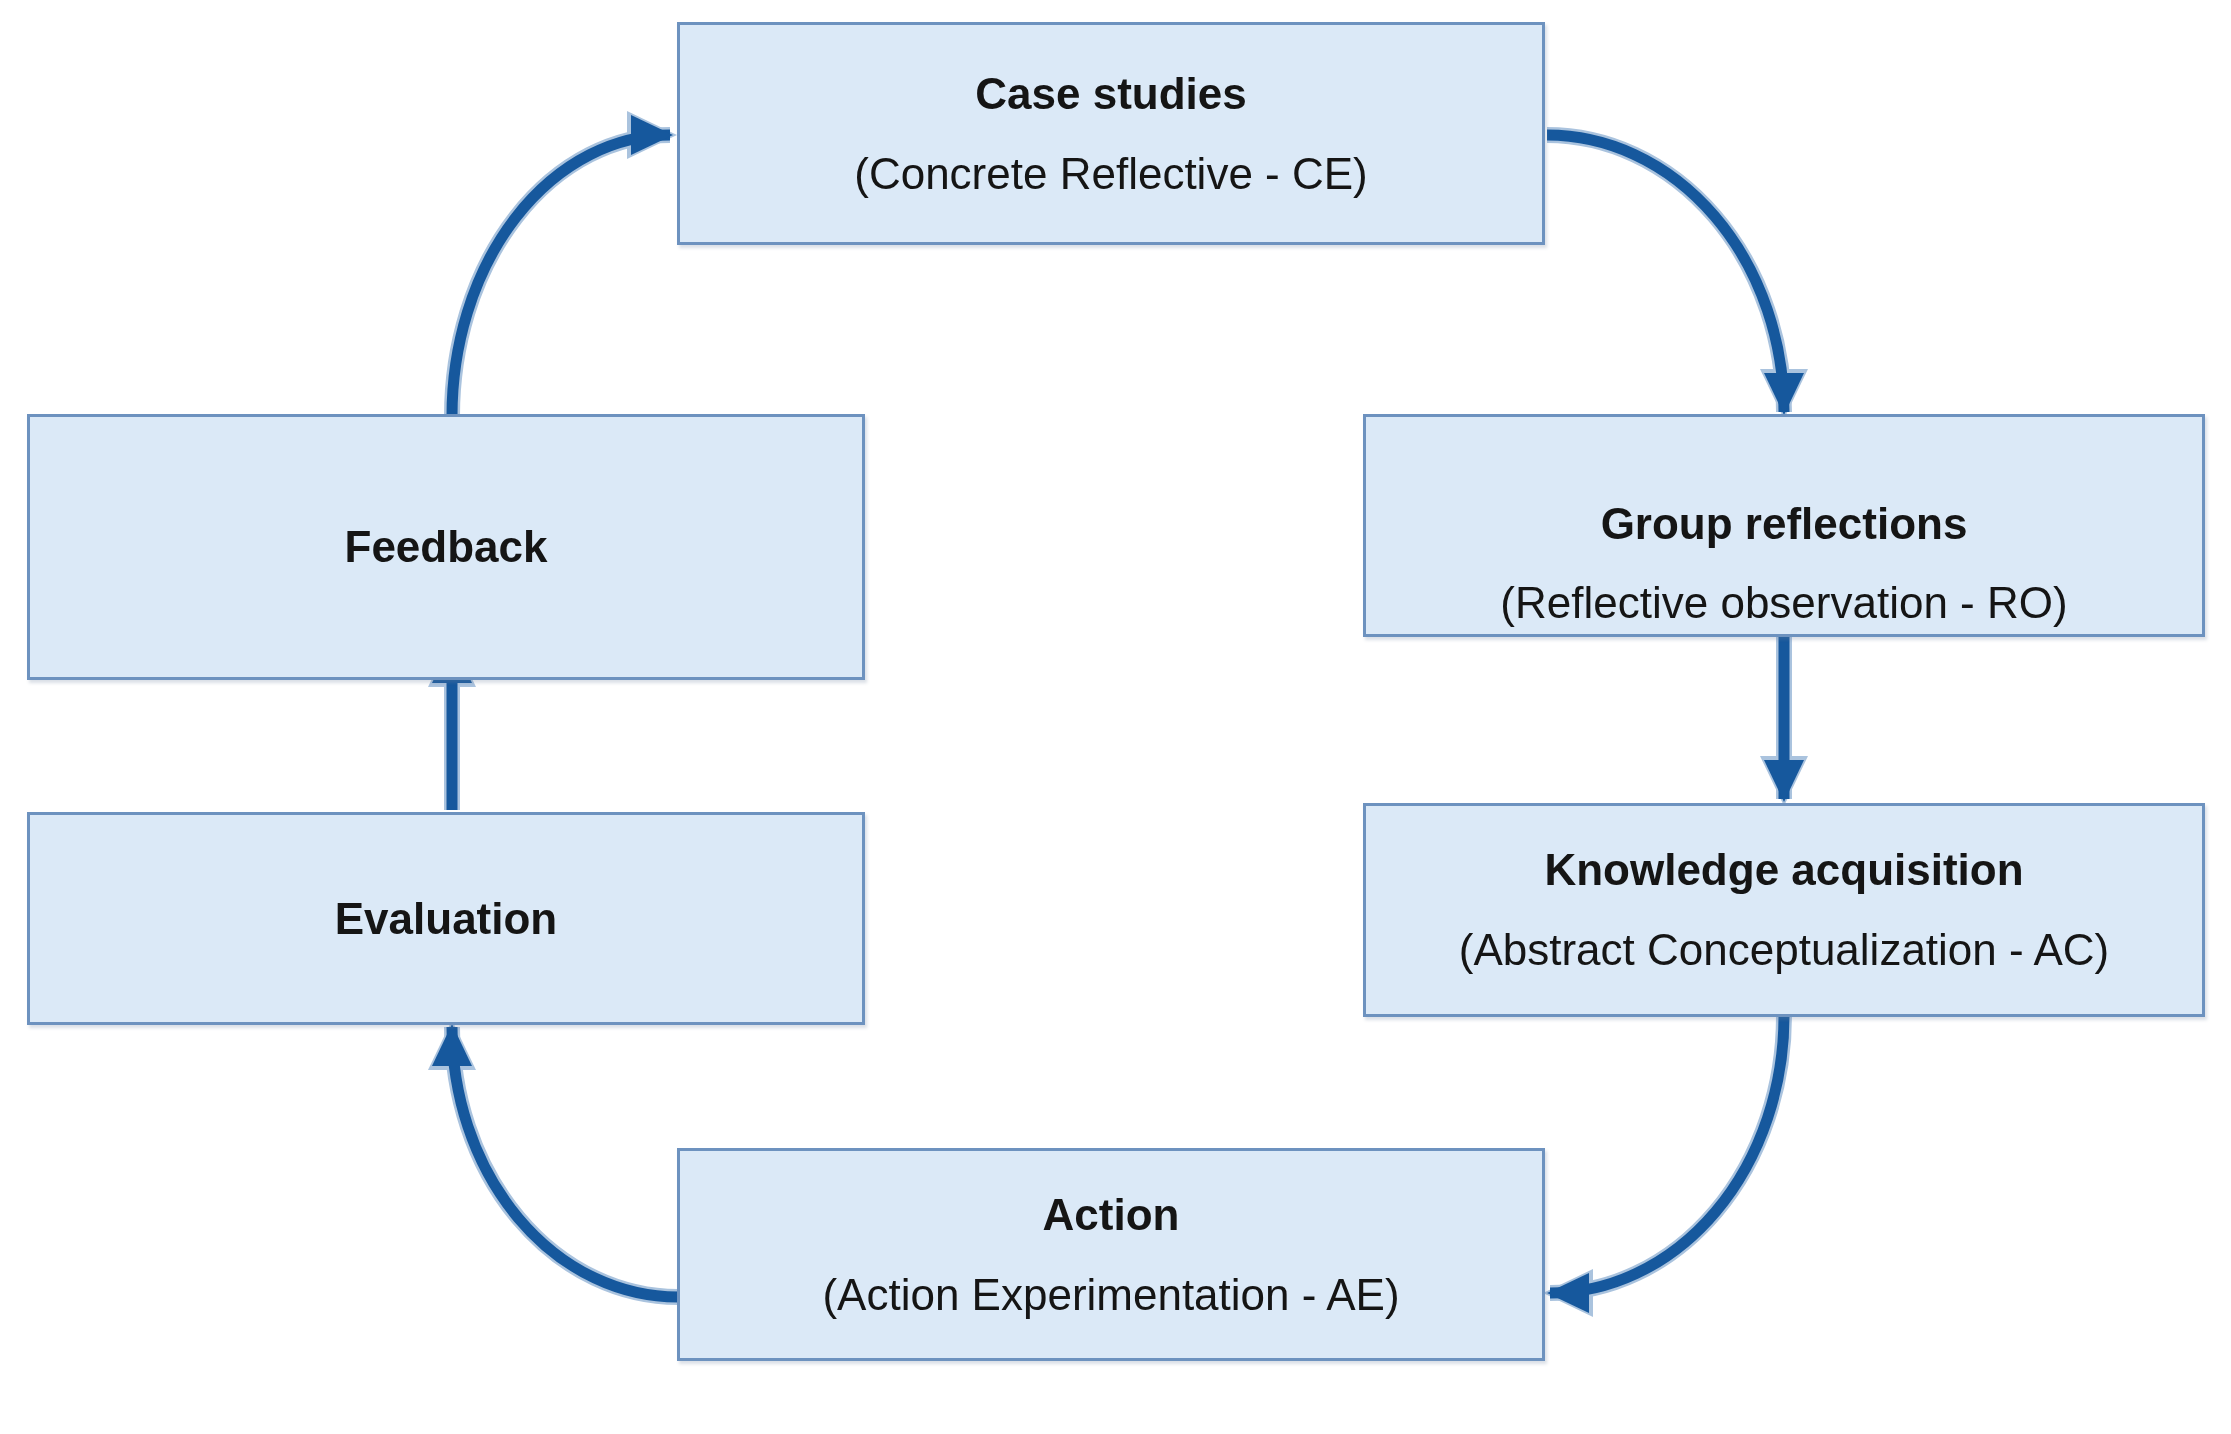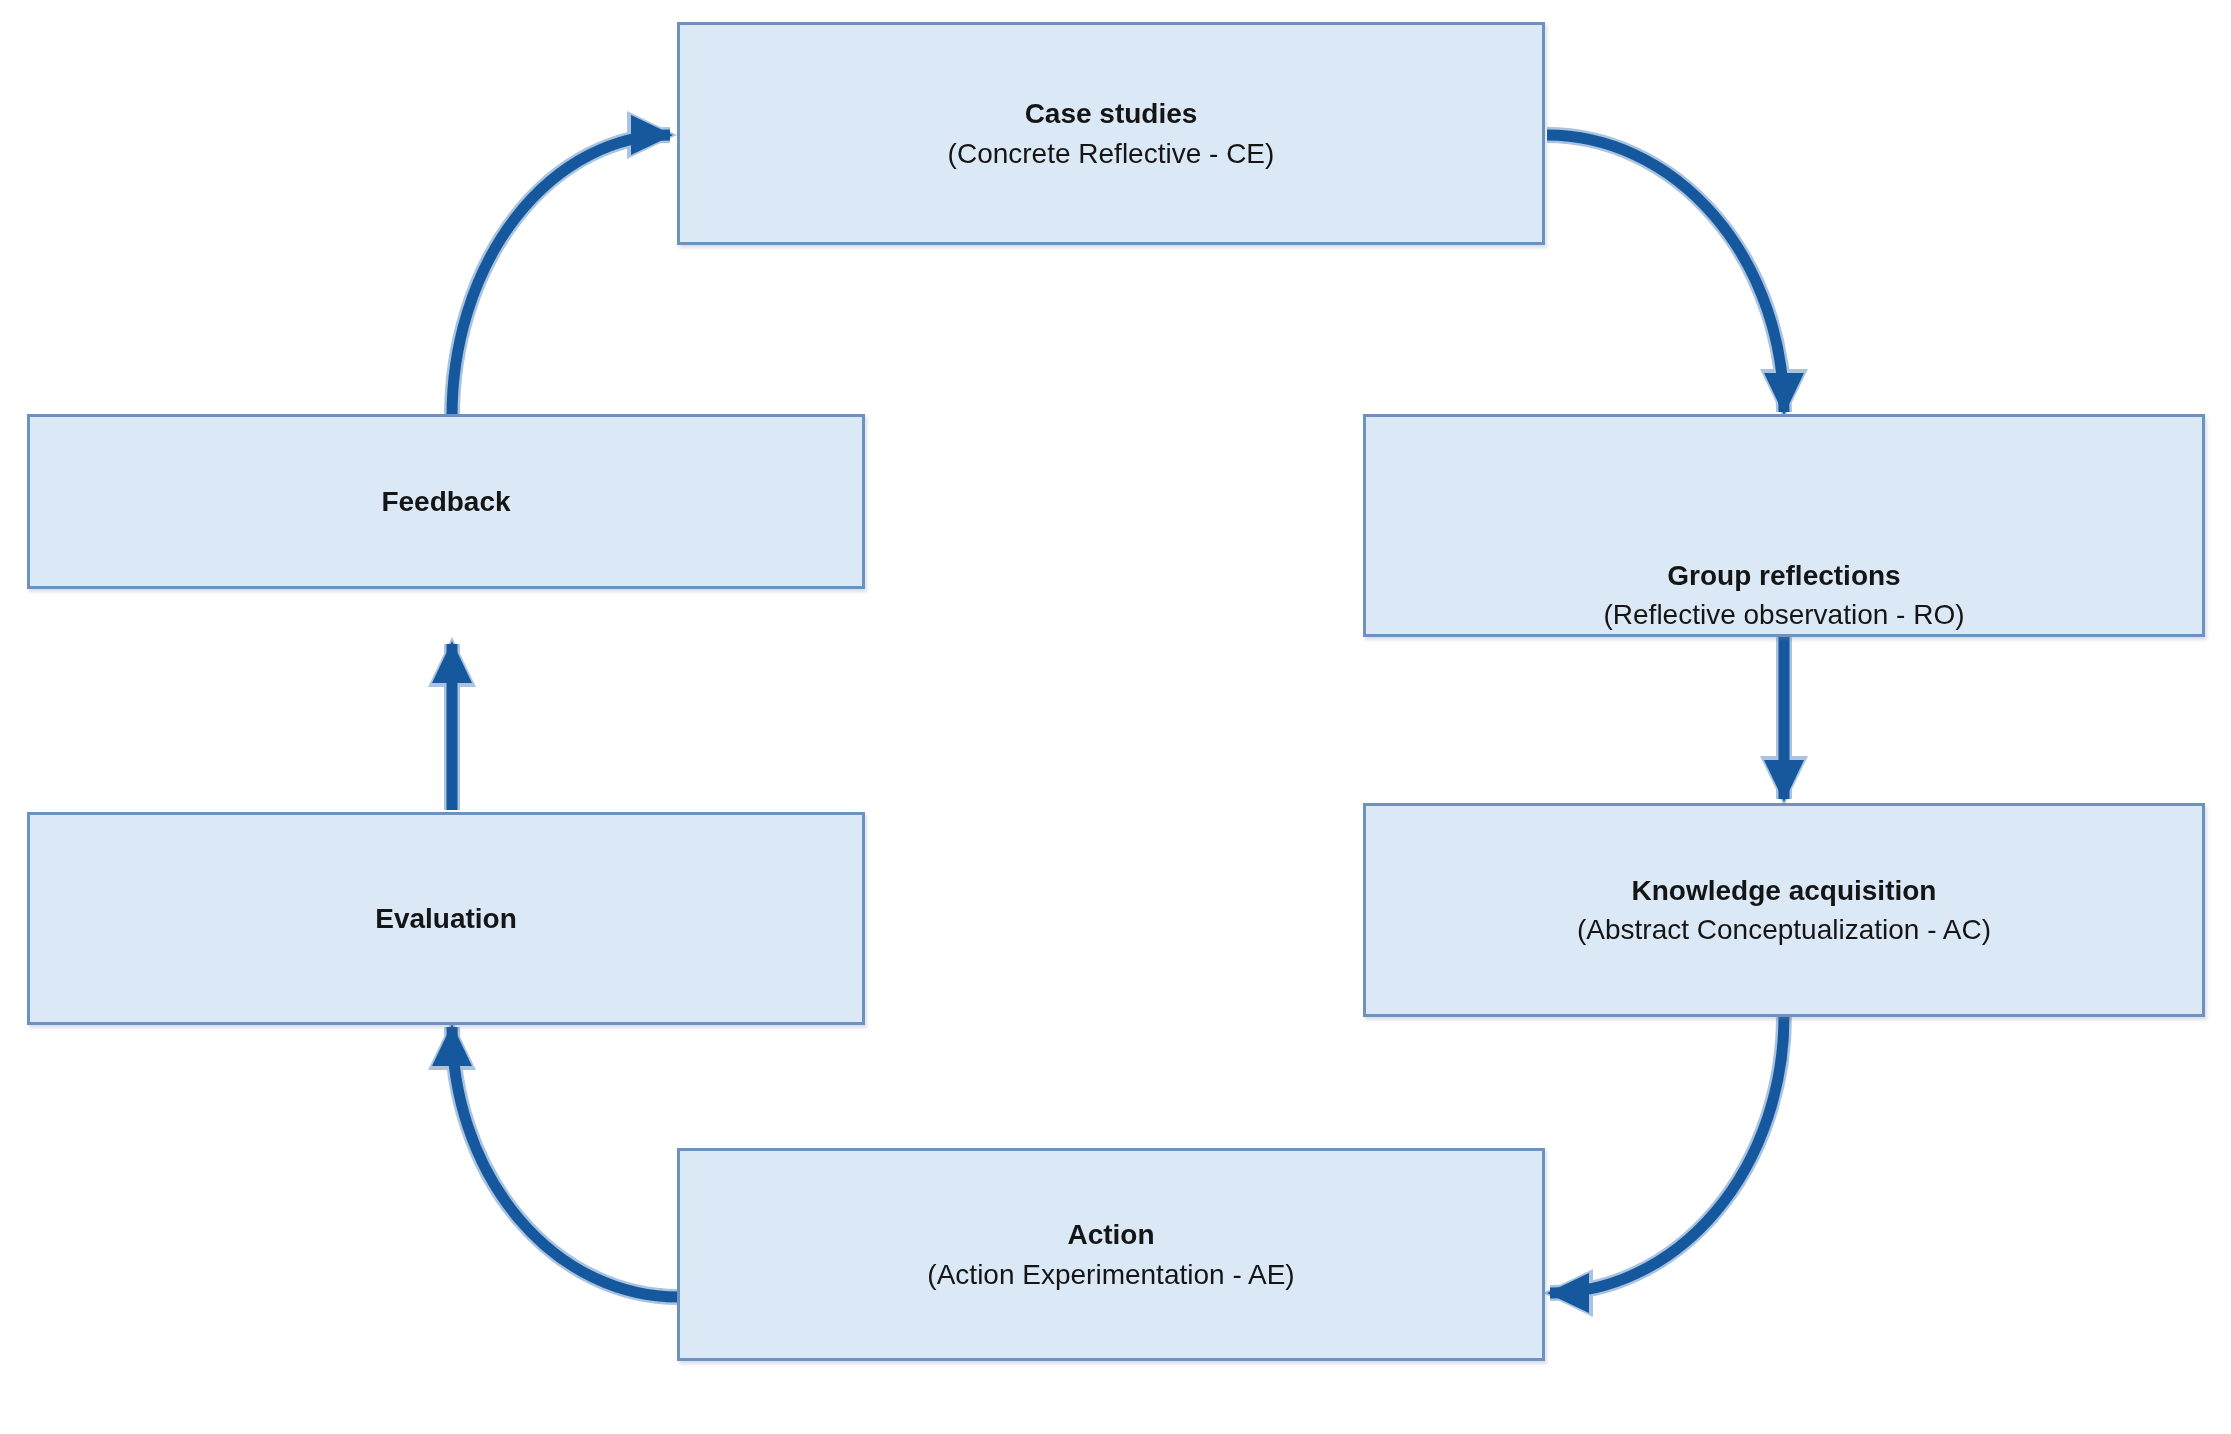--- a/index.html
+++ b/index.html
@@ -43,22 +43,23 @@
     box-sizing: border-box;
     background: var(--node-fill);
     border: 3px solid var(--node-border);
     box-shadow: 2px 3px 3px rgba(110, 130, 160, 0.25);
     display: flex;
     flex-direction: column;
     align-items: center;
     justify-content: center;
     text-align: center;
     color: var(--text);
-    font-size: 28px;
+    font-size: 44px;
     line-height: 1.4;
+    gap: 18px;
   }
   .node-title { font-weight: bold; }
   .node-subtitle:empty { display: none; }
 </style>
 </head>
 <body>
 
 <div class="canvas">
 
   <svg class="arrows-layer" viewBox="0 0 2231 1434" xmlns="http://www.w3.org/2000/svg">
@@ -113,18 +114,18 @@
   <div class="node" style="left:677px; top:1148px; width:868px; height:213px;">
     <span class="node-title">Action</span>
     <span class="node-subtitle">(Action Experimentation - AE)</span>
   </div>
 
   <div class="node" style="left:27px; top:812px; width:838px; height:213px;">
     <span class="node-title">Evaluation</span>
 
   </div>
 
-  <div class="node" style="left:27px; top:414px; width:838px; height:175px;">
+  <div class="node" style="left:27px; top:414px; width:838px; height:266px;">
     <span class="node-title">Feedback</span>
 
   </div>
 
 </div>
 
 </body></html>

